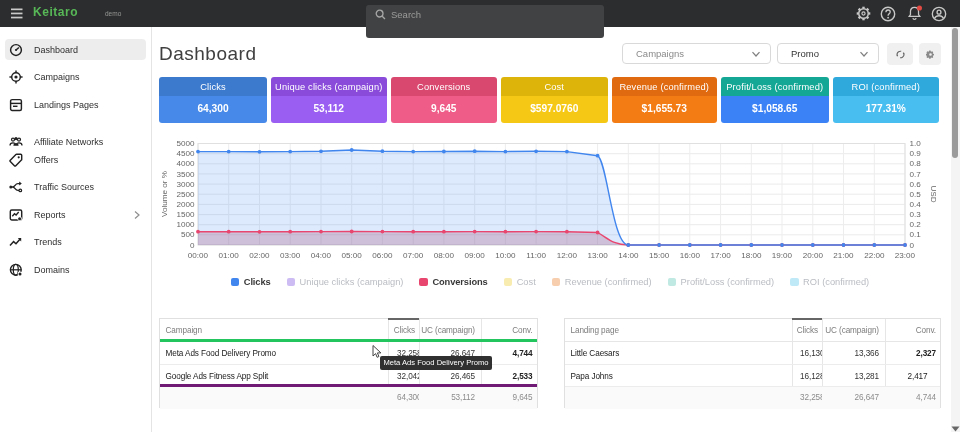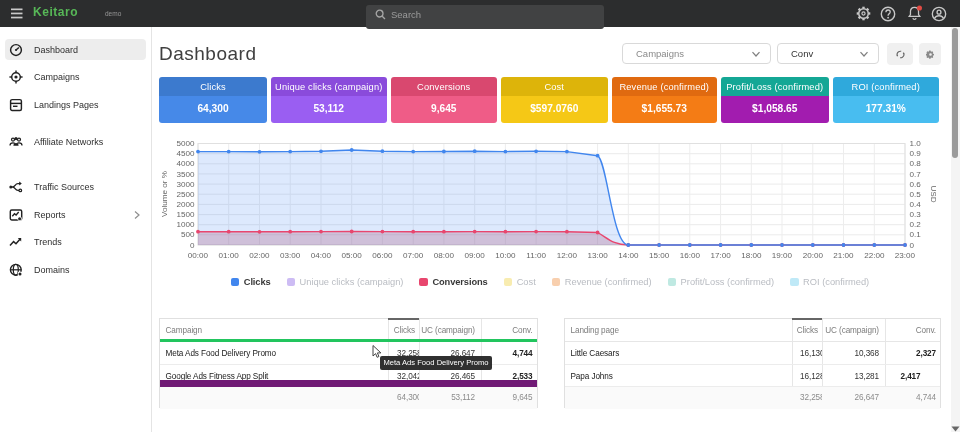--- a/index.html
+++ b/index.html
@@ -1,19 +1,19 @@
 <!DOCTYPE html>
 <html><head><meta charset="utf-8"><style>
 *{margin:0;padding:0;box-sizing:border-box}
 html,body{width:960px;height:432px;background:#fff;font-family:"Liberation Sans",sans-serif;overflow:hidden;position:relative}
 .abs{position:absolute}
 .topbar{position:absolute;left:0;top:0;width:960px;height:27px;background:#2c2d2e}
 .logo{position:absolute;left:33px;top:4.5px;font-size:12px;font-weight:700;color:#57b757;letter-spacing:.55px}
 .demo{position:absolute;left:105px;top:9.5px;font-size:6.5px;color:#979797}
-.search{position:absolute;left:366px;top:5px;width:238px;height:24px;background:#414243;border-radius:3px}
+.search{position:absolute;left:366px;top:5px;width:238px;height:33px;background:#414243;border-radius:3px}
 .search span{position:absolute;left:25px;top:4px;font-size:9.5px;color:#9b9b9b}
 .sidebar{position:absolute;left:0;top:27px;width:152px;height:405px;background:#fff;border-right:1px solid #e4e4e4}
 .sitem{position:absolute;left:0;width:152px;height:27px}
 .sitem .txt{position:absolute;left:34px;top:50%;transform:translateY(-50%);font-size:9px;color:#2e2e2e}
 .sactive{position:absolute;left:5px;top:12px;width:141px;height:21px;background:#ededed;border-radius:4px}
 .h1{position:absolute;left:159px;top:43px;font-size:19px;letter-spacing:.5px;color:#404040}
 .sel{position:absolute;height:21px;background:#fff;border:1px solid #d9d9d9;border-radius:4px}
 .sel span{position:absolute;left:13px;top:3.5px;font-size:9.5px}
 .btn{position:absolute;height:22px;background:#f0f0f0;border-radius:4px}
 .card{position:absolute;top:77px;height:46px;border-radius:3px;overflow:hidden}
@@ -112,20 +112,27 @@
       <svg class="abs" style="left:9px;top:50%;transform:translateY(-50%)" width="14" height="14" viewBox="0 0 14 14">
         <circle cx="4" cy="4.6" r="1.5" fill="none" stroke="#222" stroke-width="1.25"></circle>
         <circle cx="10" cy="4.6" r="1.5" fill="none" stroke="#222" stroke-width="1.25"></circle>
         <circle cx="7" cy="3.6" r="1.6" fill="#222"></circle>
         <path d="M1 10.5 c0-1.6 1.3-2.6 3-2.6 .8 0 1.5 .2 2 .6" fill="none" stroke="#222" stroke-width="1.25"></path>
         <path d="M13 10.5 c0-1.6-1.3-2.6-3-2.6 -.8 0-1.5 .2-2 .6" fill="none" stroke="#222" stroke-width="1.25"></path>
         <path d="M4.4 10.8 c0-1.7 1.1-2.7 2.6-2.7 s2.6 1 2.6 2.7 z" fill="#222"></path>
       </svg>
       <span class="txt">Affiliate Networks</span>
     </div>
+<div class="sitem" style="top:119px">
+      <svg class="abs" style="left:9px;top:50%;transform:translateY(-50%)" width="14" height="14" viewBox="0 0 14 14">
+        <path d="M7.6 1.3 h4.1 a1 1 0 0 1 1 1 v4.1 a1 1 0 0 1 -.3 .7 l-5.6 5.6 a1 1 0 0 1 -1.4 0 l-4.1-4.1 a1 1 0 0 1 0-1.4 l5.6-5.6 a1 1 0 0 1 .7-.3 z" fill="none" stroke="#222" stroke-width="1.45"></path>
+        <circle cx="9.7" cy="4.3" r="1.1" fill="#222"></circle>
+      </svg>
+      <span class="txt">Offers</span>
+    </div>
 <div class="sitem" style="top:146.5px">
       <svg class="abs" style="left:9px;top:50%;transform:translateY(-50%)" width="14" height="14" viewBox="0 0 14 14">
         <circle cx="1.8" cy="7" r="1.5" fill="#222"></circle>
         <path d="M3.3 7 c3 0 2.6-3.4 5.6-3.4 h2.8" fill="none" stroke="#222" stroke-width="1.35"></path>
         <path d="M3.3 7 c3 0 2.6 3.4 5.6 3.4 h1.2" fill="none" stroke="#222" stroke-width="1.35"></path>
         <path d="M10.2 1.6 l2.6 2-2.6 2 z" fill="#222"></path>
         <circle cx="11.3" cy="10.4" r="1.3" fill="none" stroke="#222" stroke-width="1.25"></circle>
       </svg>
       <span class="txt">Traffic Sources</span>
     </div>
@@ -160,21 +167,21 @@
     </div>
 </div>
 <div class="h1">Dashboard</div>
 <div class="sel" style="left:622px;top:43px;width:149px">
     <span style="color:#8a8a8a">Campaigns</span>
     <svg class="abs" style="right:9px;top:7px" width="10" height="7" viewBox="0 0 10 7">
       <path d="M1.5 1.2 L5 5 L8.5 1.2" fill="none" stroke="#7f7f7f" stroke-width="1.2"></path>
     </svg>
   </div>
 <div class="sel" style="left:777px;top:43px;width:102px">
-    <span style="color:#333">Conv</span>
+    <span style="color:#333">Promo</span>
     <svg class="abs" style="right:9px;top:7px" width="10" height="7" viewBox="0 0 10 7">
       <path d="M1.5 1.2 L5 5 L8.5 1.2" fill="none" stroke="#7f7f7f" stroke-width="1.2"></path>
     </svg>
   </div>
 <div class="btn" style="left:887px;top:43px;width:26px">
     <svg class="abs" style="left:7.5px;top:5.5px" width="11" height="11" viewBox="0 0 24 24">
       <g transform="rotate(-35 12 12)">
         <circle cx="12" cy="12" r="7.2" fill="none" stroke="#676767" stroke-width="2.3" stroke-dasharray="16.3 6.3"></circle>
       </g>
       <path d="M20.2 8.2 l0.3 4 -3.5-1.8 z" fill="#676767"></path>
@@ -201,21 +208,21 @@
 <div class="card" style="left:500.5px;width:107.5px">
     <div class="hd" style="background:#ddb40a">Cost</div>
     <div class="bd" style="background:#f5c816">$597.0760</div>
   </div>
 <div class="card" style="left:611.5px;width:105.5px">
     <div class="hd" style="background:#e06a10">Revenue (confirmed)</div>
     <div class="bd" style="background:#f47c15">$1,655.73</div>
   </div>
 <div class="card" style="left:720.5px;width:108.5px">
     <div class="hd" style="background:#14a795">Profit/Loss (confirmed)</div>
-    <div class="bd" style="background:#a21caf">$1,058.65</div>
+    <div class="bd" style="background:#3b82f6">$1,058.65</div>
   </div>
 <div class="card" style="left:832.5px;width:106.5px">
     <div class="hd" style="background:#2fa9dc">ROI (confirmed)</div>
     <div class="bd" style="background:#48bdf0">177.31%</div>
   </div>
 <svg class="abs" style="left:155px;top:135px" width="790" height="135" viewBox="155 135 790 135">
     <line x1="198.0" y1="245.0" x2="905.0" y2="245.0" stroke="#ebebeb" stroke-width="1"></line>
     <line x1="198.0" y1="234.8" x2="905.0" y2="234.8" stroke="#ebebeb" stroke-width="1"></line>
     <line x1="198.0" y1="224.7" x2="905.0" y2="224.7" stroke="#ebebeb" stroke-width="1"></line>
     <line x1="198.0" y1="214.6" x2="905.0" y2="214.6" stroke="#ebebeb" stroke-width="1"></line>
@@ -371,21 +378,21 @@
       <div class="cell cr" style="left:259.5px;width:62px;padding:7px 6px 0 0">UC (campaign)</div>
       <div class="cell cr" style="left:321.5px;width:57.5px;padding:7px 6px 0 0">Conv.</div>
       <div class="abs" style="left:228px;top:-1px;width:31.5px;height:2px;background:#666"></div>
     </div>
     <div class="trow" style="top:23px;height:22.5px;border-bottom:1px solid #ececec">
       <div class="cell" style="left:0;width:228px;padding:7px 0 0 6px;color:#212121">Meta Ads Food Delivery Promo</div>
       <div class="cell cr" style="left:228px;width:31.5px;padding:7px 0 0 0;color:#333"><span class="num" style="right:-2.5px">32,258</span></div>
       <div class="cell cr" style="left:259.5px;width:62px;padding:7px 6px 0 0;color:#333">26,647</div>
       <div class="cell cr" style="left:321.5px;width:57.5px;padding:7px 6px 0 0;color:#212121;font-weight:700">4,744</div>
     </div>
-    <div class="trow" style="top:45.5px;height:22.5px;border-bottom:7px solid #701a75">
+    <div class="trow" style="top:45.5px;height:22.5px;border-bottom:3px solid #701a75">
       <div class="cell" style="left:0;width:228px;padding:7px 0 0 6px;color:#212121">Google Ads Fitness App Split</div>
       <div class="cell cr" style="left:228px;width:31.5px;padding:7px 0 0 0;color:#333"><span class="num" style="right:-2.5px">32,042</span></div>
       <div class="cell cr" style="left:259.5px;width:62px;padding:7px 6px 0 0;color:#333">26,465</div>
       <div class="cell cr" style="left:321.5px;width:57.5px;padding:7px 6px 0 0;color:#212121;font-weight:700">2,533</div>
     </div>
     <div class="trow tfoot" style="top:68.0px;height:22.0px">
       <div class="cell" style="left:0;width:228px"></div>
       <div class="cell cr" style="left:228px;width:31.5px;padding:6px 0 0 0"><span class="num" style="right:-2.5px">64,300</span></div>
       <div class="cell cr" style="left:259.5px;width:62px;padding:6px 6px 0 0">53,112</div>
       <div class="cell cr" style="left:321.5px;width:57.5px;padding:6px 6px 0 0">9,645</div>
@@ -398,28 +405,28 @@
     <div class="trow thead" style="top:0;height:23px;border-bottom:1px solid #e6e6e6">
       <div class="cell" style="left:0;width:227px;padding:7px 0 0 6px">Landing page</div>
       <div class="cell cr" style="left:227px;width:30.5px;padding:7px 4px 0 0">Clicks</div>
       <div class="cell cr" style="left:257.5px;width:63px;padding:7px 6px 0 0">UC (campaign)</div>
       <div class="cell cr" style="left:320.5px;width:57px;padding:7px 6px 0 0">Conv.</div>
       <div class="abs" style="left:227px;top:-1px;width:30.5px;height:2px;background:#666"></div>
     </div>
     <div class="trow" style="top:23px;height:22.5px;border-bottom:1px solid #ececec">
       <div class="cell" style="left:0;width:227px;padding:7px 0 0 6px;color:#212121">Little Caesars</div>
       <div class="cell cr" style="left:227px;width:30.5px;padding:7px 0 0 0;color:#333"><span class="num" style="right:-2.5px">16,130</span></div>
-      <div class="cell cr" style="left:257.5px;width:63px;padding:7px 6px 0 0;color:#333">10,368</div>
+      <div class="cell cr" style="left:257.5px;width:63px;padding:7px 6px 0 0;color:#333">13,366</div>
       <div class="cell cr" style="left:320.5px;width:57px;padding:7px 6px 0 0;color:#212121;font-weight:700">2,327</div>
     </div>
     <div class="trow" style="top:45.5px;height:22.5px;border-bottom:1px solid #ececec">
       <div class="cell" style="left:0;width:227px;padding:7px 0 0 6px;color:#212121">Papa Johns</div>
       <div class="cell cr" style="left:227px;width:30.5px;padding:7px 0 0 0;color:#333"><span class="num" style="right:-2.5px">16,128</span></div>
       <div class="cell cr" style="left:257.5px;width:63px;padding:7px 6px 0 0;color:#333">13,281</div>
-      <div class="cell cr" style="left:305px;width:57px;padding:7px 6px 0 0;color:#212121;font-weight:700">2,417</div>
+      <div class="cell cr" style="left:312px;width:57px;padding:7px 6px 0 0;color:#212121;font-weight:400">2,417</div>
     </div>
     <div class="trow tfoot" style="top:68.0px;height:22.0px">
       <div class="cell" style="left:0;width:227px"></div>
       <div class="cell cr" style="left:227px;width:30.5px;padding:6px 0 0 0"><span class="num" style="right:-2.5px">32,258</span></div>
       <div class="cell cr" style="left:257.5px;width:63px;padding:6px 6px 0 0">26,647</div>
       <div class="cell cr" style="left:320.5px;width:57px;padding:6px 6px 0 0">4,744</div>
     </div>
   </div>
 <div class="tooltip">Meta Ads Food Delivery Promo</div>
 <svg class="abs" style="left:372px;top:345px;z-index:31" width="12" height="14" viewBox="0 0 12 14">

